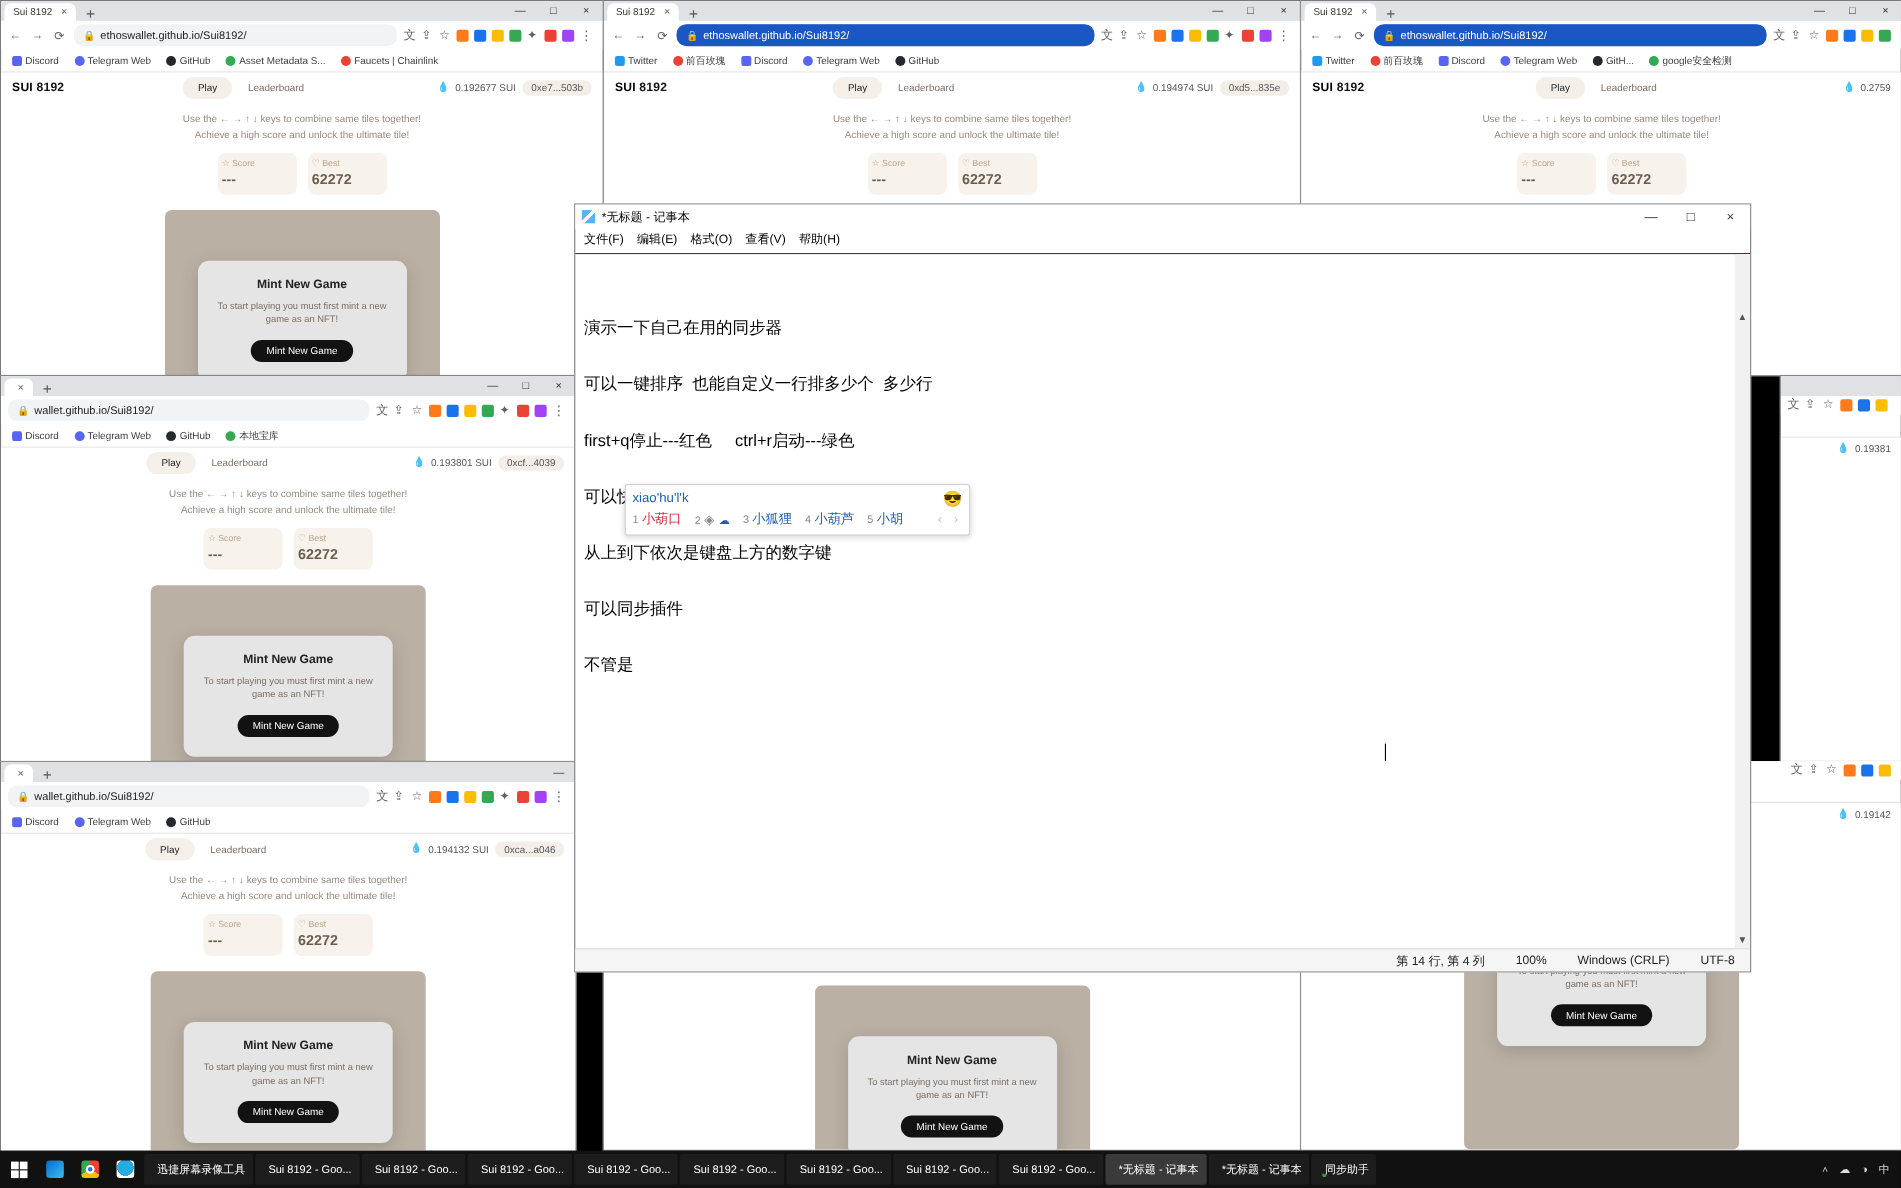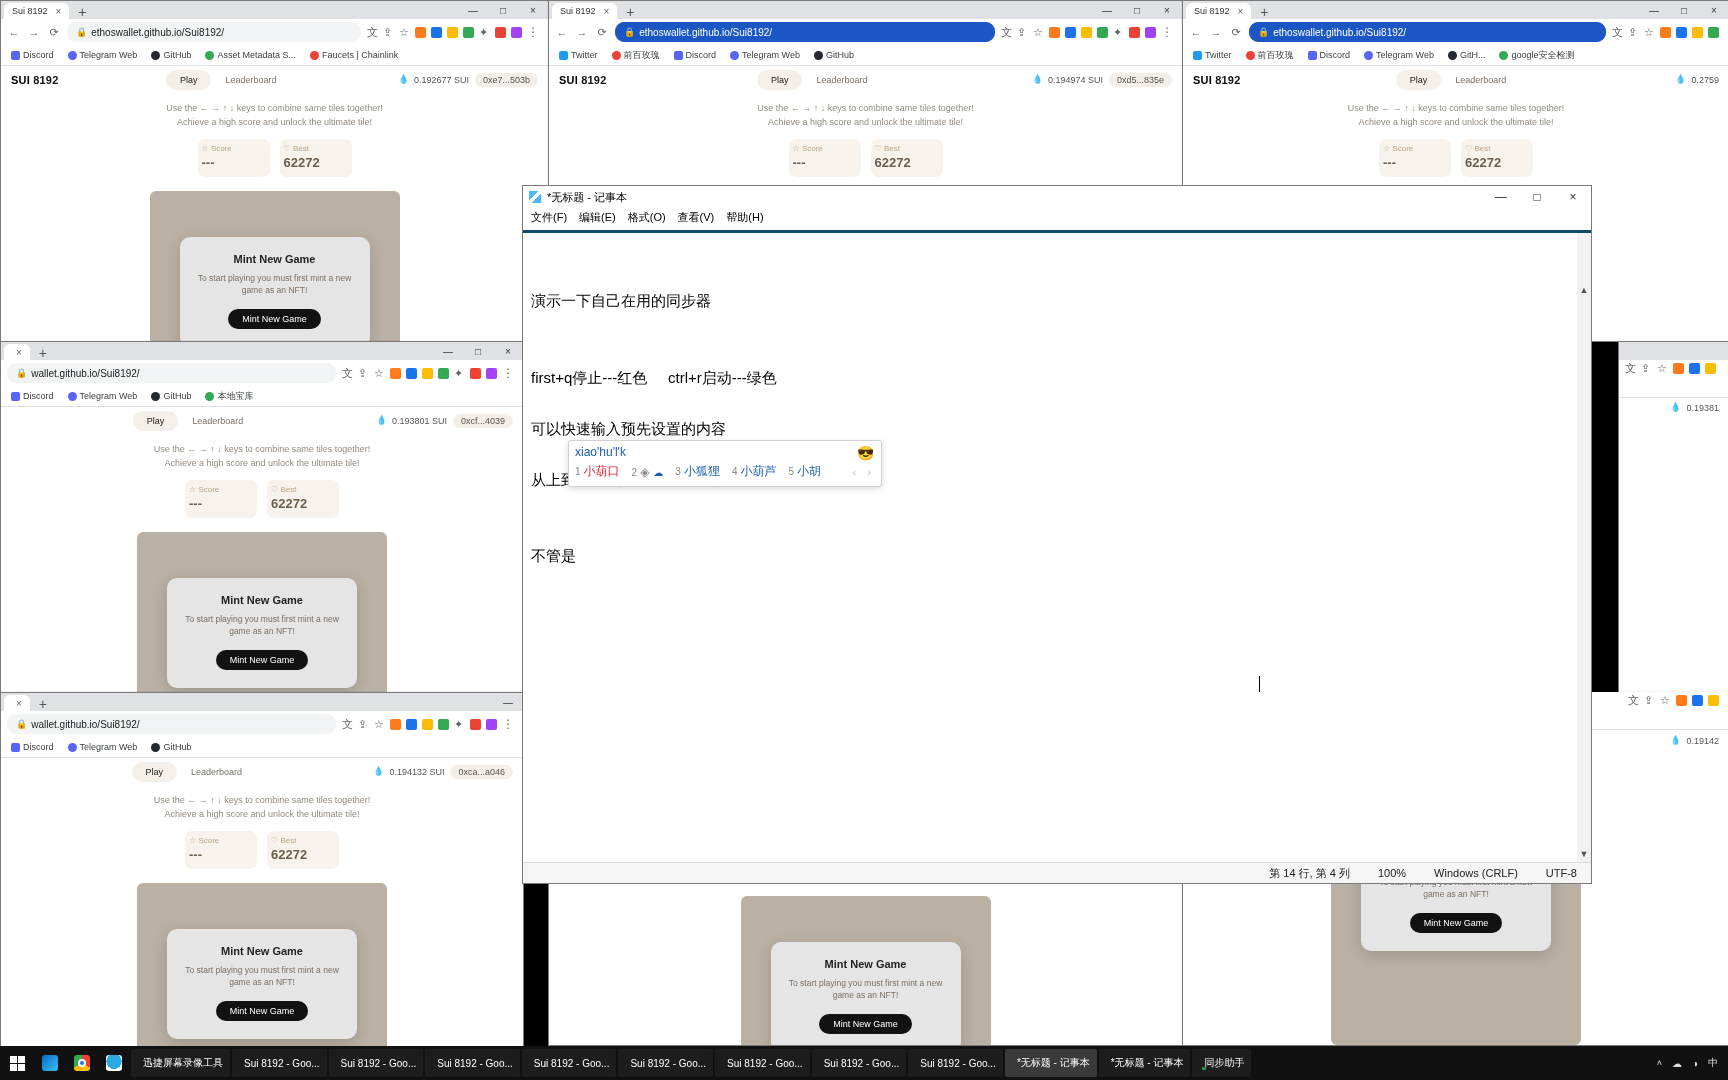--- a/index.html
+++ b/index.html
@@ -136,21 +136,21 @@
     height:22px;display:flex;align-items:center;gap:6px;padding:0 6px;
     background:#fff;font-size:11px;color:#000;
   }
   .np-title .npicon{width:12px;height:12px;display:inline-block;
     background:linear-gradient(135deg,#4fb7ff 40%,#fff 40% 60%,#4fb7ff 60%);}
   .np-wc{position:absolute;top:0;right:0;display:flex;}
   .np-wc span{width:36px;height:22px;display:flex;align-items:center;justify-content:center;
     font-size:12px;color:#333;}
   .np-menu{
     display:flex;gap:12px;padding:2px 8px;font-size:11px;color:#000;
-    border-bottom:3px solid #0c4a6e;height:18px;
+    border-bottom:1px solid #0c4a6e;height:18px;
   }
   .np-body{flex:1;position:relative;padding:4px 8px;font-size:15px;line-height:1.7;
     color:#000;white-space:pre;}
   .np-scroll{position:absolute;right:0;top:0;bottom:0;width:14px;background:#f1f1f1;}
   .np-scroll .arrow{height:14px;display:flex;align-items:center;justify-content:center;font-size:9px;color:#555;}
   .np-status{
     height:20px;border-top:1px solid #d9d9d9;background:#f5f5f5;display:flex;
     align-items:center;justify-content:flex-end;gap:28px;font-size:11px;color:#222;
     padding:0 14px;
   }
@@ -726,21 +726,21 @@
     </div>
   </div>
   <div class="np-menu">
     <span>文件(F)</span>
     <span>编辑(E)</span>
     <span>格式(O)</span>
     <span>查看(V)</span>
     <span>帮助(H)</span>
   </div>
   <div class="np-body" id="npbody">
-    <div>演示一下自己在用的同步器</div><div>&nbsp;</div><div>&nbsp;</div><div>first+q停止---红色     ctrl+r启动---绿色</div><div>&nbsp;</div><div>可以快速输入预先设置的内容</div><div>&nbsp;</div><div>从上到下依次是键盘上方的数字键</div><div>&nbsp;</div><div>&nbsp;</div><div>不管是</div><div class="np-scroll">
+    <div>演示一下自己在用的同步器</div><div>&nbsp;</div><div>可以一键排序  也能自定义一行排多少个  多少行</div><div>&nbsp;</div><div>first+q停止---红色     ctrl+r启动---绿色</div><div>&nbsp;</div><div>可以快速输入预先设置的内容</div><div>&nbsp;</div><div>从上到下依次是键盘上方的数字键</div><div>&nbsp;</div><div>可以同步插件</div><div>&nbsp;</div><div>不管是</div><div class="np-scroll">
       <div class="arrow">▲</div>
       <div style="flex:1;"></div>
       <div class="arrow" style="position:absolute;bottom:0;width:100%;">▼</div>
     </div>
   </div>
   <div class="np-status">
     <span>第 14 行, 第 4 列</span>
     <span>100%</span>
     <span>Windows (CRLF)</span>
     <span>UTF-8</span>

